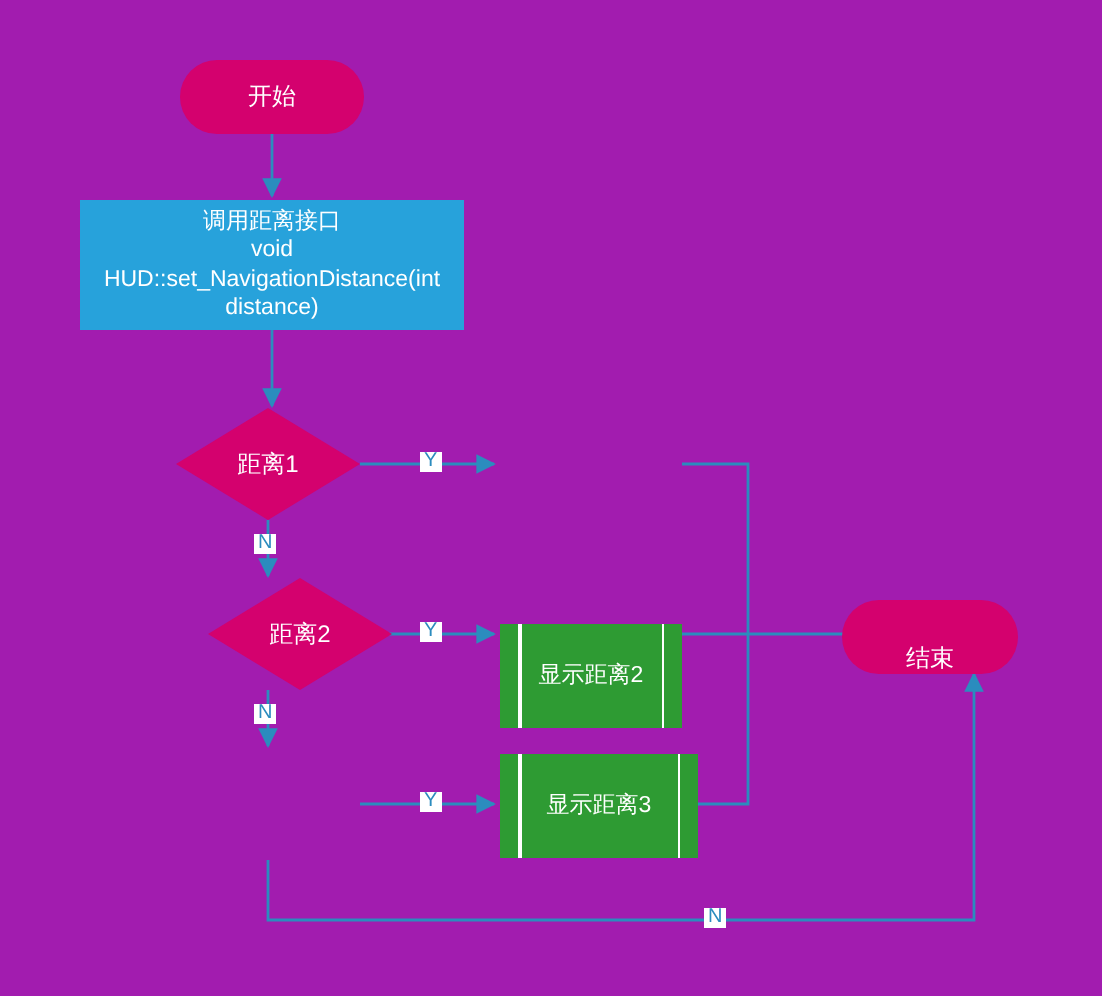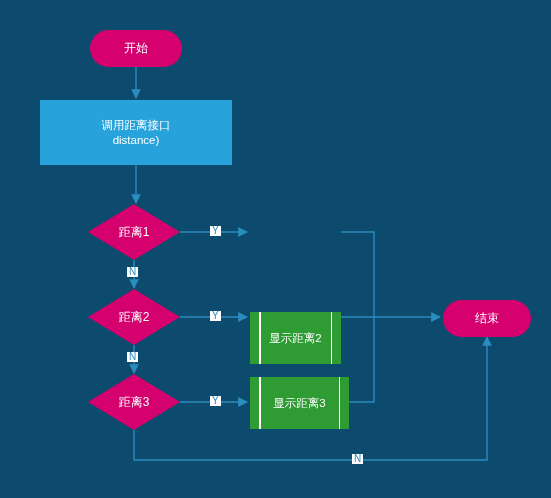--- a/index.html
+++ b/index.html
@@ -11,21 +11,21 @@
   body {
     width: 551px;
     height: 498px;
     font-family: "Liberation Sans", "DejaVu Sans", sans-serif;
     overflow: hidden;
   }
   #canvas {
     position: relative;
     width: 551px;
     height: 498px;
-    background: #0c4a6e;
+    background: #a21caf;
   }
   svg.edges {
     position: absolute;
     left: 0;
     top: 0;
     width: 551px;
     height: 498px;
   }
   .node {
     position: absolute;
@@ -129,58 +129,53 @@
       <path d="M 134 430 L 134 460 L 487 460 L 487 337" marker-end="url(#arrow)"></path>
     </g>
   </svg>
 
   <div class="node terminator" style="left:90px; top:30px; width:92px; height:37px; background:#D4016E;">
     <span>开始</span>
   </div>
 
   <div class="node process" style="left:40px; top:100px; width:192px; height:65px; background:#27A2DB; flex-direction:column;">
     <span>调用距离接口</span>
+    <span>void HUD::set_NavigationDistance(int</span>
     <span>distance)</span>
   </div>
 
   <div class="node decision" style="left:88px; top:204px; width:92px; height:56px;">
     <svg class="dshape" viewBox="0 0 92 56" preserveAspectRatio="none">
       <polygon points="46,0 92,28 46,56 0,28" fill="#D4016E"></polygon>
     </svg>
     <span class="dlabel">距离1</span>
   </div>
 
-  <div class="node decision" style="left:88px; top:289px; width:92px; height:56px;">
+  <div class="node decision" style="left:104px; top:289px; width:92px; height:56px;">
     <svg class="dshape" viewBox="0 0 92 56" preserveAspectRatio="none">
       <polygon points="46,0 92,28 46,56 0,28" fill="#D4016E"></polygon>
     </svg>
     <span class="dlabel">距离2</span>
   </div>
 
-  <div class="node decision" style="left:88px; top:374px; width:92px; height:56px;">
-    <svg class="dshape" viewBox="0 0 92 56" preserveAspectRatio="none">
-      <polygon points="46,0 92,28 46,56 0,28" fill="#D4016E"></polygon>
-    </svg>
-    <span class="dlabel">距离3</span>
-  </div>
 
 
   <div class="node predefined" style="left:250px; top:292px; width:91px; height:52px; background:#2E9B33;margin-top:20px;">
     <span class="bar left"></span>
     <span class="bar right"></span>
     <span class="plabel">显示距离2</span>
   </div>
 
   <div class="node predefined" style="left:250px; top:377px; width:99px; height:52px; background:#2E9B33;">
     <span class="bar left"></span>
     <span class="bar right"></span>
     <span class="plabel">显示距离3</span>
   </div>
 
-  <div class="node terminator" style="left:443px; top:300px; width:88px; height:37px; background:#D4016E;">
+  <div class="node terminator" style="left:421px; top:300px; width:88px; height:37px; background:#D4016E;align-items:flex-end;">
     <span>结束</span>
   </div>
 
   <span class="edge-label" style="left:210px; top:226px;">Y</span>
   <span class="edge-label" style="left:127px; top:267px;">N</span>
 
   <span class="edge-label" style="left:210px; top:311px;">Y</span>
   <span class="edge-label" style="left:127px; top:352px;">N</span>
 
   <span class="edge-label" style="left:210px; top:396px;">Y</span>

